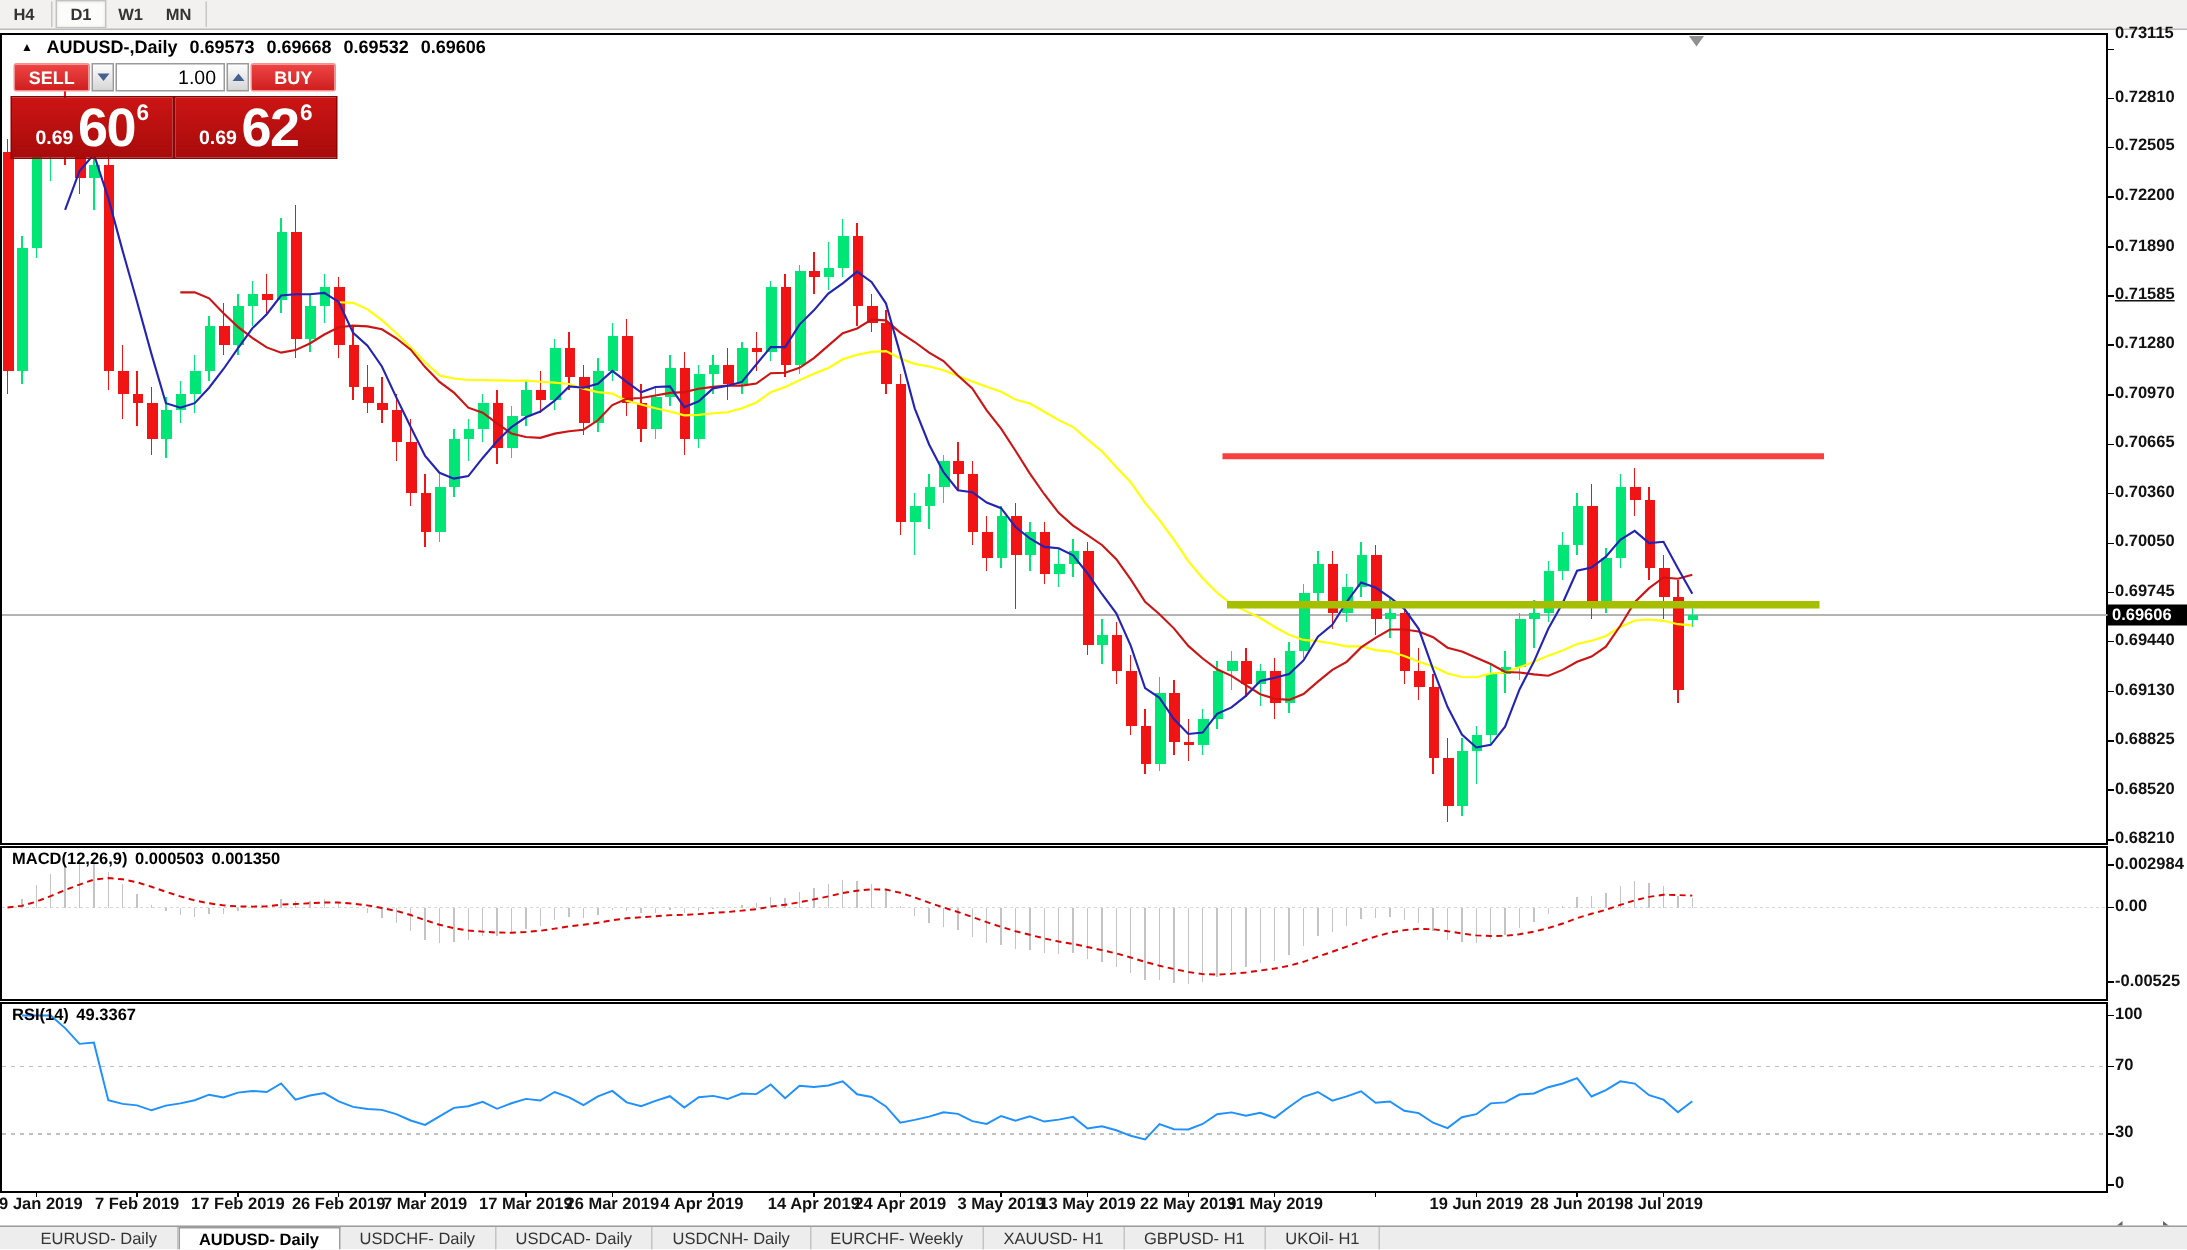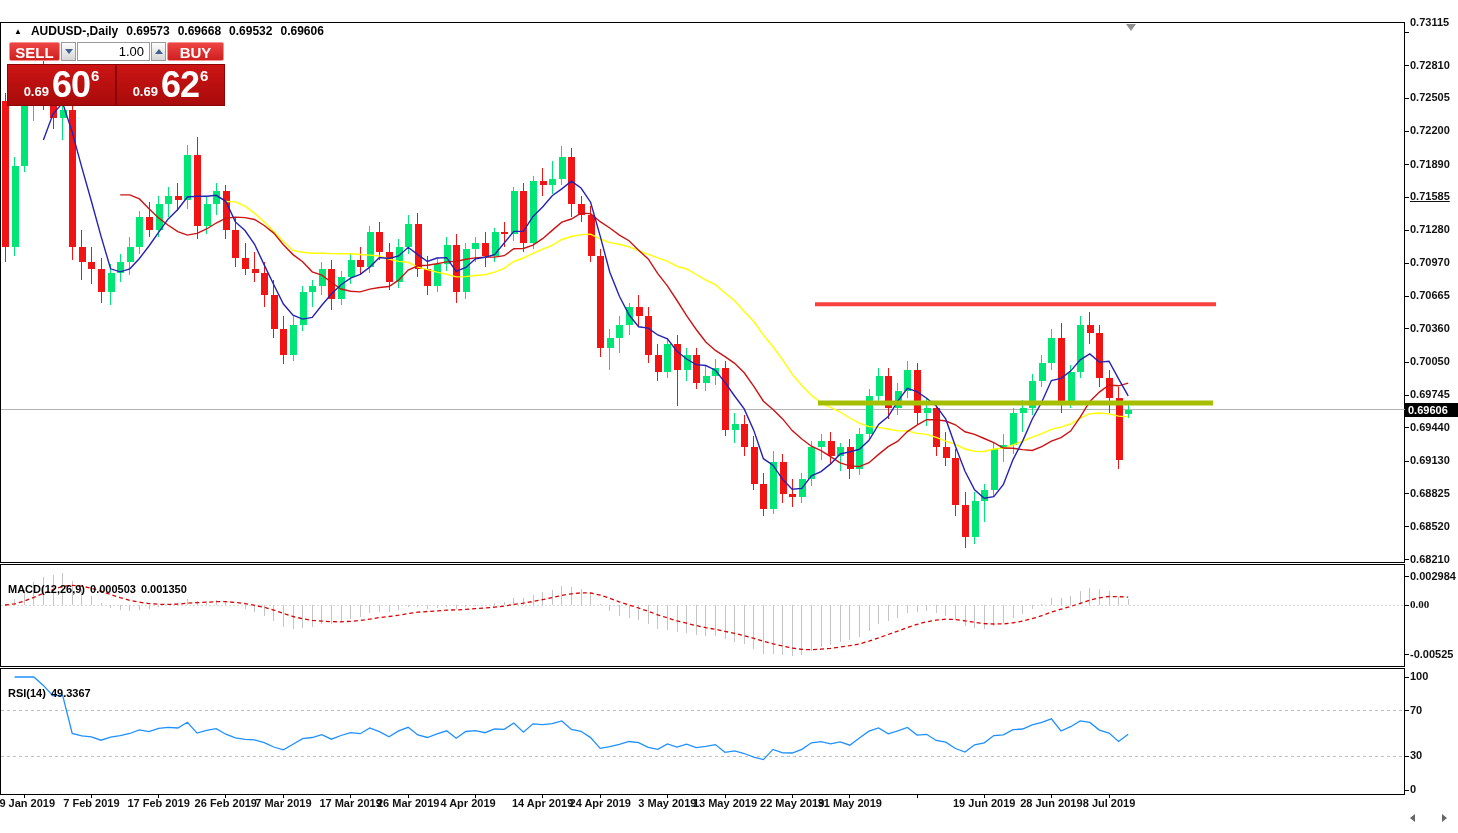--- a/index.html
+++ b/index.html
@@ -12,41 +12,41 @@
   .tf-btn.active{background:#fcfcfb;border:1px solid #c2c2c2;box-shadow:inset 0 0 2px #ddd;}
   .tf-sep{width:1px;background:#c6c6c6;margin:1px 2px;}
   
   #chart-title{position:absolute;left:14px;top:24px;height:14px;display:flex;align-items:center;
     font-size:12px;font-weight:bold;color:#000;z-index:6;}
   #chart-title .tri{font-size:8px;margin-right:7px;}
   #chart-title .num{margin-left:8px;}
   #chart-title .sym{margin-left:2px;}
   
   #trade-panel{position:absolute;left:6px;top:40px;width:218px;height:66px;z-index:5;}
-  .tp-btn{position:absolute;color:#fff;font-size:15px;font-weight:bold;text-align:center;line-height:19px;
+  .tp-btn{position:absolute;color:#fff;font-size:12px;font-weight:bold;text-align:center;line-height:19px;
     background:linear-gradient(#ef4545,#cf1f1f);border:1px solid #f49090;border-radius:2px;cursor:pointer;}
   #sell-btn{left:3px;top:2px;width:49px;height:17px;}
   #buy-btn{left:161px;top:2px;width:55px;height:17px;}
   .spin{position:absolute;top:2px;width:15px;height:19px;background:linear-gradient(#fdfdfd,#d6d6d6);
     border:1px solid #9a9a9a;box-sizing:border-box;display:flex;align-items:center;justify-content:center;cursor:pointer;}
   #spin-down{left:55px;}
   #spin-up{left:145px;}
   .arr-up{width:0;height:0;border-left:4px solid transparent;border-right:4px solid transparent;border-bottom:5px solid #44618f;}
   .arr-dn{width:0;height:0;border-left:4px solid transparent;border-right:4px solid transparent;border-top:5px solid #44618f;}
   #vol-input{position:absolute;left:71px;top:2px;width:66px;height:17px;border:1px solid #9a9a9a;
     font-family:"Liberation Sans",sans-serif;font-size:13px;text-align:right;padding:0 5px 0 0;}
   .quote-box{position:absolute;top:24px;width:107px;height:40px;background:linear-gradient(#cc1414,#a80b0b);
     border:1px solid #8c0404;color:#fff;display:flex;align-items:center;justify-content:center;cursor:pointer;}
   #sell-box{left:1px;}
   #buy-box{left:110px;}
   .q-small{font-size:13px;font-weight:bold;align-self:flex-end;margin:0 3px 6px 0;}
   .q-big{font-size:36px;font-weight:bold;line-height:34px;letter-spacing:-1px;}
   .q-sup{font-size:15px;font-weight:bold;align-self:flex-start;margin:2px 0 0 1px;}
   
-  .ind-label{position:absolute;font-size:11px;font-weight:bold;color:#000;z-index:4;margin-top:16px;}
+  .ind-label{position:absolute;font-size:11px;font-weight:bold;color:#000;z-index:4;}
   #macd-label{left:8px;top:567px;}
   #rsi-label{left:8px;top:671px;}
   .ind-label span{margin-right:5px;}
   
   .axis-lbl{position:absolute;left:1410px;font-size:11px;font-weight:bold;color:#111;white-space:nowrap;}
   #cur-price-lbl{position:absolute;left:1405px;width:53px;height:14px;background:#000;color:#fff;
     font-size:11px;font-weight:bold;line-height:14px;padding-left:3px;box-sizing:border-box;}
   .date-lbl{position:absolute;top:797px;font-size:11px;font-weight:bold;color:#111;transform:translateX(-50%);white-space:nowrap;}
   
   #shift-marker{position:absolute;left:1126px;top:24px;width:0;height:0;
@@ -62,20 +62,28 @@
     border-top:1px solid #9c9c9c;display:flex;padding-left:14px;box-sizing:border-box;font-size:11px;color:#333;}
   .tab{padding:2px 13px 0 13px;border-right:1px solid #c4c4c4;cursor:pointer;white-space:nowrap;}
   .tab.active{background:#fff;border:1px solid #9c9c9c;border-bottom:none;font-weight:bold;color:#000;}
   #chart-svg{position:absolute;left:0;top:0;}
 </style>
 </head>
 <body>
 
 <div id="app">
 
+  <div id="toolbar">
+      <div class="tf-btn">H4</div>
+      <div class="tf-sep"></div>
+      <div class="tf-btn active">D1</div>
+      <div class="tf-btn">W1</div>
+      <div class="tf-btn">MN</div>
+      <div class="tf-sep"></div>
+    </div>
 
   <svg id="chart-svg" width="1458" height="833">
       <rect x="0.5" y="22.5" width="1404" height="540" fill="none" stroke="#000000" stroke-width="1" shape-rendering="crispEdges"></rect>
       <rect x="0.5" y="564.5" width="1404" height="102" fill="none" stroke="#000000" stroke-width="1" shape-rendering="crispEdges"></rect>
       <rect x="0.5" y="668.5" width="1404" height="126" fill="none" stroke="#000000" stroke-width="1" shape-rendering="crispEdges"></rect>
       <line x1="1" y1="409.9705531237564" x2="1405" y2="409.9705531237564" stroke="#b4b4b4" stroke-width="1" shape-rendering="crispEdges"></line>
       <line x1="1" y1="605.008356545961" x2="1405" y2="605.008356545961" stroke="#d8d8d8" stroke-width="1" stroke-dasharray="2 2" shape-rendering="crispEdges"></line>
       <line x1="1" y1="710.9417040358744" x2="1405" y2="710.9417040358744" stroke="#c0c0c0" stroke-width="1" stroke-dasharray="3 3" shape-rendering="crispEdges"></line>
       <line x1="1" y1="756.1434977578475" x2="1405" y2="756.1434977578475" stroke="#c0c0c0" stroke-width="1" stroke-dasharray="3 3" shape-rendering="crispEdges"></line>
       <g>
@@ -540,21 +548,21 @@
       <div class="axis-lbl" style="top: 289.19px;">0.70665</div>
       <div class="axis-lbl" style="top: 321.96px;">0.70360</div>
       <div class="axis-lbl" style="top: 355.267px;">0.70050</div>
       <div class="axis-lbl" style="top: 388.036px;">0.69745</div>
       <div class="axis-lbl" style="top: 420.806px;">0.69440</div>
       <div class="axis-lbl" style="top: 454.113px;">0.69130</div>
       <div class="axis-lbl" style="top: 486.882px;">0.68825</div>
       <div class="axis-lbl" style="top: 519.652px;">0.68520</div>
       <div class="axis-lbl" style="top: 552.959px;">0.68210</div>
       <div class="axis-lbl" style="top: 569.748px;">0.002984</div>
-      <div class="axis-lbl" style="top: 598.008px; font-family: Liberation Serif, serif;">0.00</div>
+      <div class="axis-lbl" style="top: 598.008px;">0.00</div>
       <div class="axis-lbl" style="top: 647.73px;">-0.00525</div>
       <div class="axis-lbl" style="top: 670.04px;">100</div>
       <div class="axis-lbl" style="top: 703.942px;">70</div>
       <div class="axis-lbl" style="top: 749.143px;">30</div>
       <div class="axis-lbl" style="top: 783.045px;">0</div>
       <div class="" id="cur-price-lbl" style="top: 402.971px;">0.69606</div>
     </div>
   <div id="date-axis">
       <div class="date-lbl" style="left: 24.2px;">29 Jan 2019</div>
       <div class="date-lbl" style="left: 91.4px;">7 Feb 2019</div>
@@ -576,13 +584,24 @@
       <div class="date-lbl" style="left: 1109px;">8 Jul 2019</div>
     </div>
 
   <div id="scroll-left" class="scroll-arrow">
     <span class="tri-left"></span>
     </div>
   <div id="scroll-right" class="scroll-arrow">
     <span class="tri-right"></span>
     </div>
 
+  <div id="tabbar">
+      <div class="tab">EURUSD- Daily</div>
+      <div class="tab active">AUDUSD- Daily</div>
+      <div class="tab">USDCHF- Daily</div>
+      <div class="tab">USDCAD- Daily</div>
+      <div class="tab">USDCNH- Daily</div>
+      <div class="tab">EURCHF- Weekly</div>
+      <div class="tab">XAUUSD- H1</div>
+      <div class="tab">GBPUSD- H1</div>
+      <div class="tab">UKOil- H1</div>
+    </div>
 </div>
 
 </body></html>

